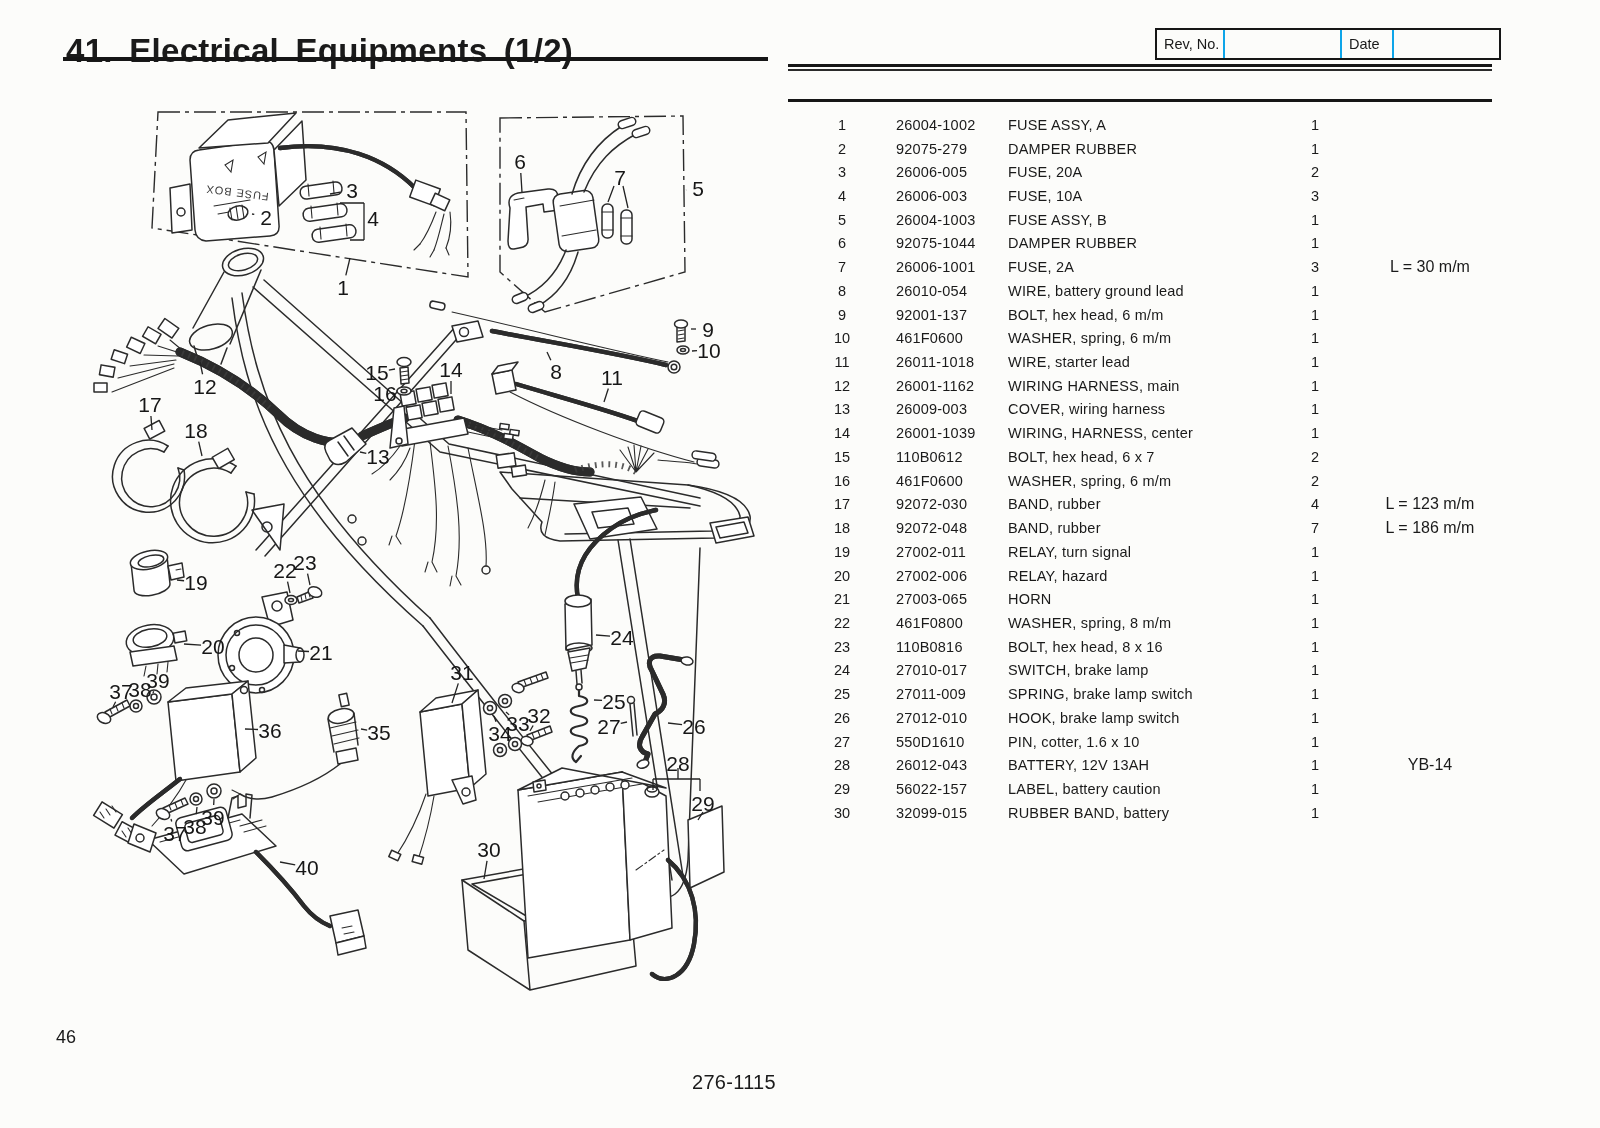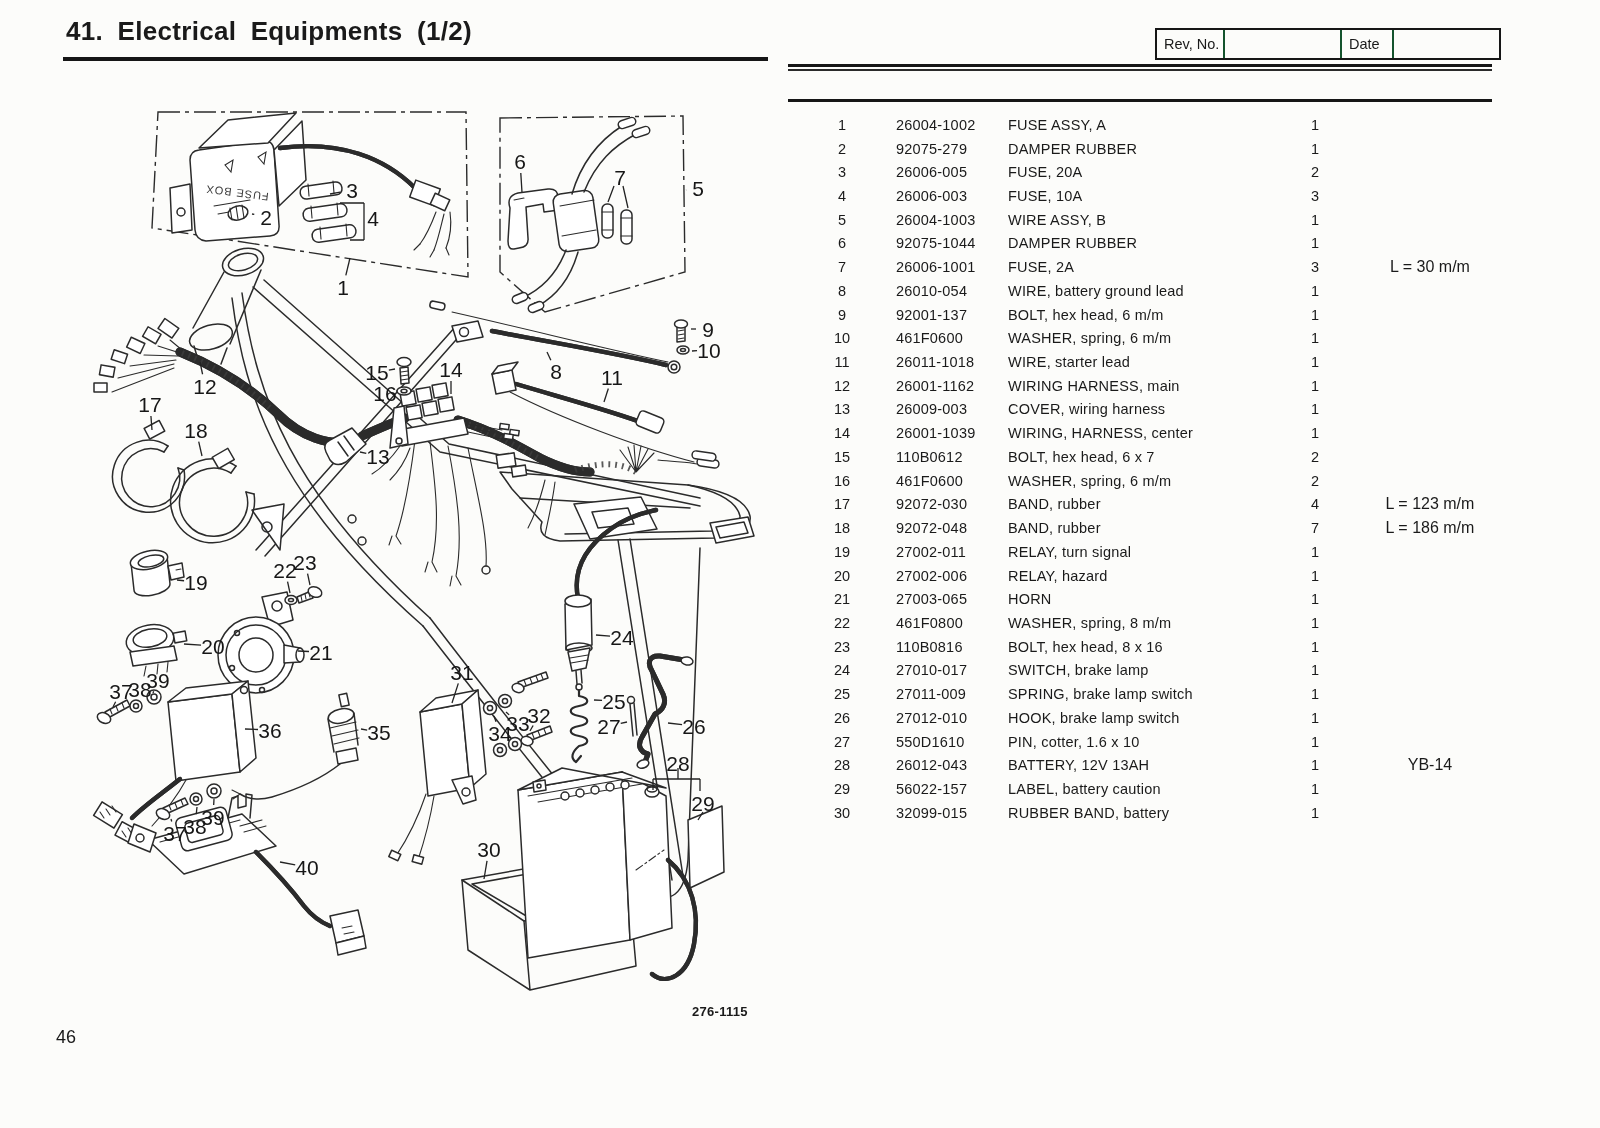--- a/index.html
+++ b/index.html
@@ -1,25 +1,25 @@
 <!DOCTYPE html>
 <html><head>
 <meta charset="utf-8">
 <style>
   html,body{margin:0;padding:0;background:#888;}
   .page{position:relative;width:1600px;height:1128px;background:#fcfcfa;overflow:hidden;
         font-family:"Liberation Sans",sans-serif;color:#1a1a1a;}
   .abs{position:absolute;}
   
-  .title{left:66px;top:16px;font-size:26px;font-weight:700;letter-spacing:.3px;word-spacing:7px;}
+  .title{left:66px;top:32px;font-size:33px;font-weight:700;letter-spacing:.3px;word-spacing:7px;}
   .title-rule{left:63px;top:57px;width:705px;height:4px;background:#161616;}
   
   .revbox{left:1155px;top:28px;width:346px;height:32px;border:2.5px solid #161616;
           display:grid;grid-template-columns:68px 117px 52px auto;box-sizing:border-box;}
-  .revbox .cell{border-right:2px solid #14532d;font-size:14.5px;display:flex;align-items:center;
+  .revbox .cell{border-right:2px solid #0ea5e9;font-size:14.5px;display:flex;align-items:center;
           padding-left:7px;box-sizing:border-box;white-space:nowrap;}
   .revbox .cell:last-child{border-right:none;}
   
   .ruleA{left:788px;top:64px;width:704px;height:3px;background:#161616;}
   .ruleB{left:788px;top:69px;width:704px;height:1.5px;background:#2a2a2a;}
   .ruleC{left:788px;top:99px;width:704px;height:2.5px;background:#161616;}
   
   .thead{left:790px;top:74px;width:702px;height:24px;display:grid;
          grid-template-columns:104px 106px 275px 80px 1fr;font-size:14.5px;}
   .thead .h{display:flex;align-items:center;justify-content:center;white-space:nowrap;}
@@ -29,21 +29,21 @@
   .trow{display:grid;grid-template-columns:104px 106px 275px 80px 1fr;height:23.72px;
         font-size:14.5px;align-items:center;}
   .trow .c{white-space:nowrap;overflow:visible;}
   .trow .ref{text-align:center;}
   .trow .pno{padding-left:2px;letter-spacing:.2px;}
   .trow .pname{padding-left:8px;letter-spacing:.2px;}
   .trow .qty{text-align:center;}
   .trow .rem{padding-left:13px;font-size:16px;text-align:center;}
   
   .pagenum{left:56px;top:1027px;font-size:18px;}
-  .docnum{left:692px;top:1004px;font-size:13px;letter-spacing:.3px;font-weight:bold;}
+  .docnum{left:692px;top:1071px;font-size:20px;letter-spacing:.3px;}
   
   svg.diagram{position:absolute;left:0;top:0;}
   svg.diagram *{vector-effect:none;}
   .ln{stroke:#2b2b2b;stroke-width:1.5;fill:none;stroke-linecap:round;stroke-linejoin:round;}
   .lnw{stroke:#2b2b2b;stroke-width:1.5;fill:#fff;stroke-linejoin:round;}
   .thin{stroke:#2b2b2b;stroke-width:1.1;fill:none;stroke-linecap:round;}
   .tube-o{stroke:#2b2b2b;stroke-width:9;fill:none;stroke-linecap:round;}
   .tube-i{stroke:#fff;stroke-width:6;fill:none;stroke-linecap:round;}
   .braid{stroke:#3c3c3c;stroke-width:6;fill:none;stroke-dasharray:1.8 5;opacity:.85;}
   .cab-o{stroke:#2b2b2b;stroke-width:4.4;fill:none;stroke-linecap:round;}
@@ -518,21 +518,21 @@
       <div class="trow">
         <div class="c ref">4</div>
         <div class="c pno">26006-003</div>
         <div class="c pname">FUSE, 10A</div>
         <div class="c qty">3</div>
         <div class="c rem"></div>
       </div>
       <div class="trow">
         <div class="c ref">5</div>
         <div class="c pno">26004-1003</div>
-        <div class="c pname">WIRE ASSY, B</div>
+        <div class="c pname">FUSE ASSY, B</div>
         <div class="c qty">1</div>
         <div class="c rem"></div>
       </div>
       <div class="trow">
         <div class="c ref">6</div>
         <div class="c pno">92075-1044</div>
         <div class="c pname">DAMPER RUBBER</div>
         <div class="c qty">1</div>
         <div class="c rem"></div>
       </div>

